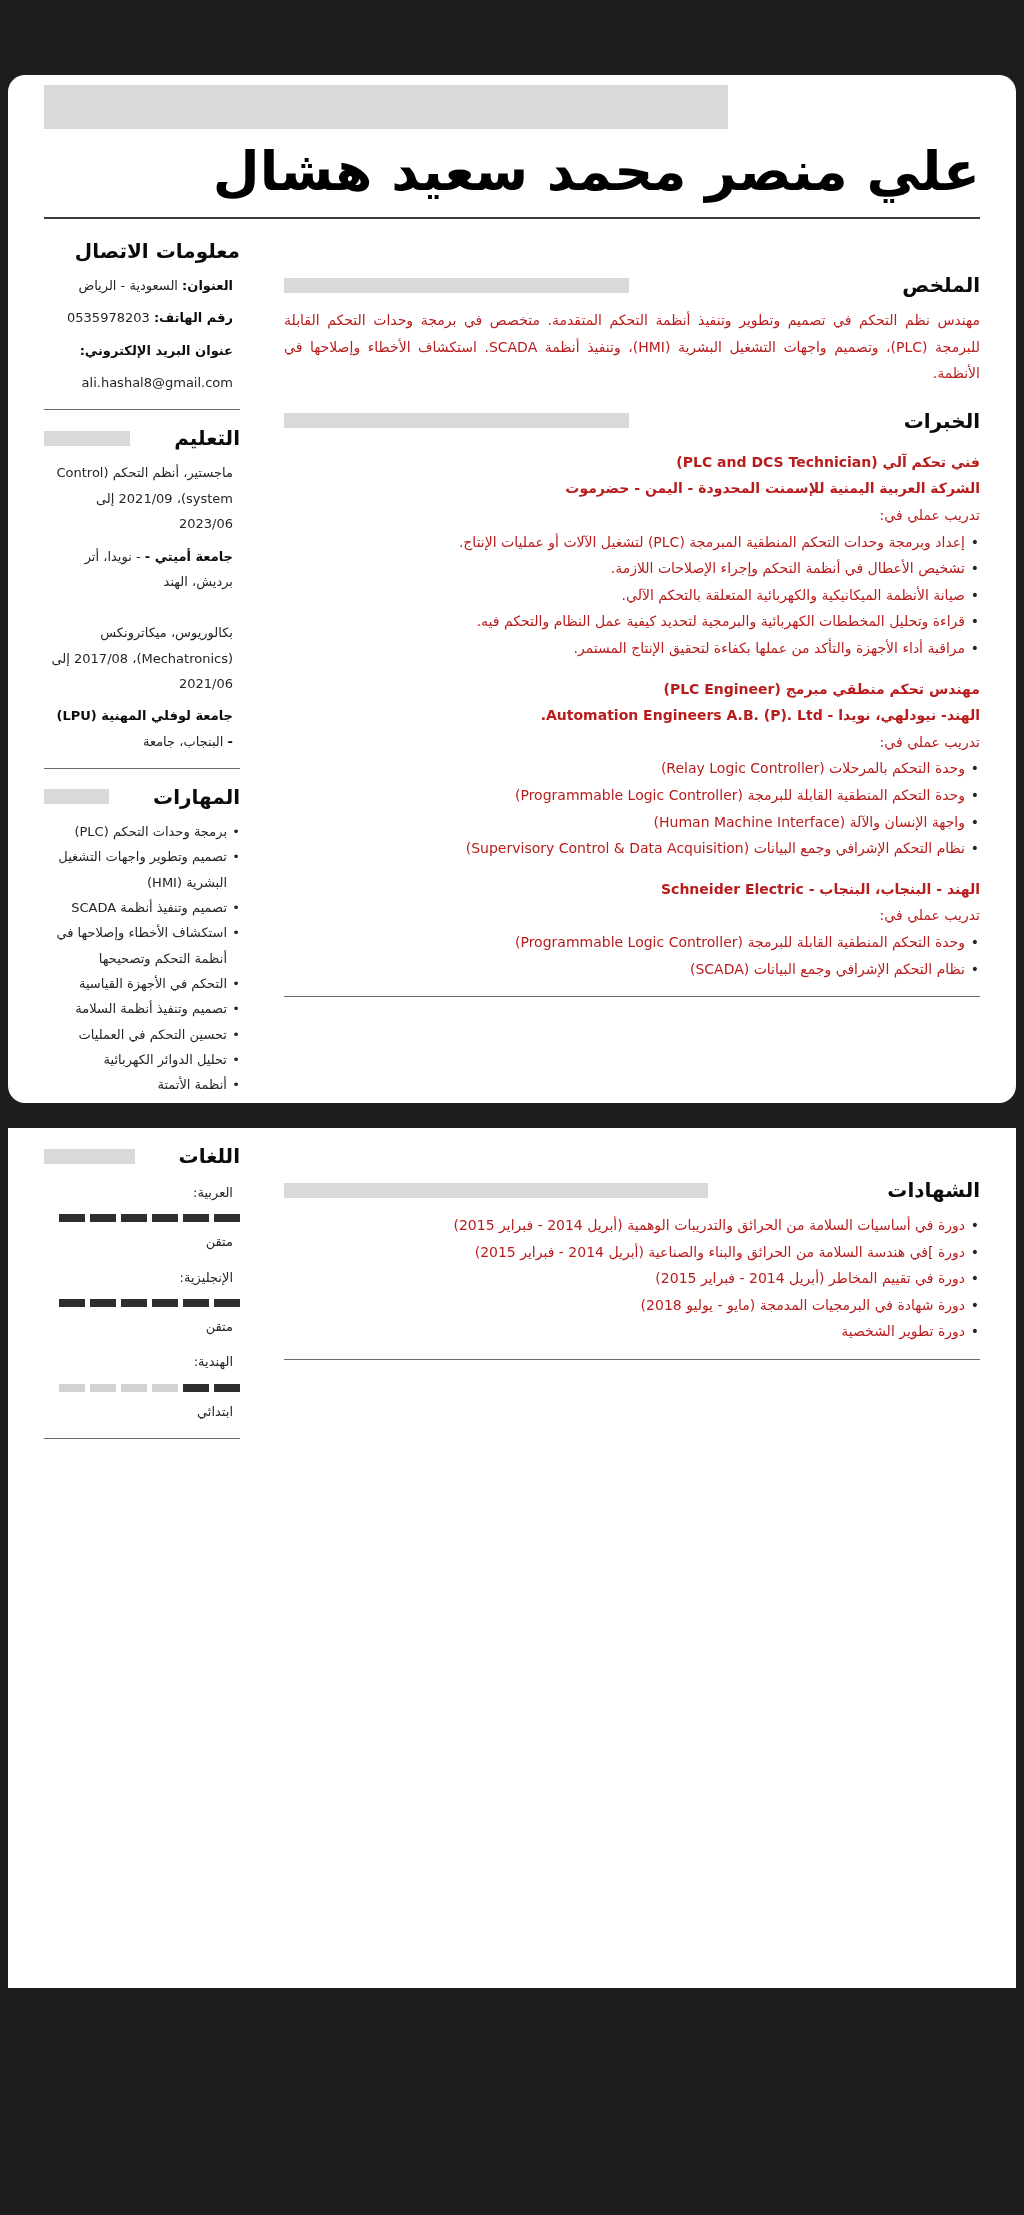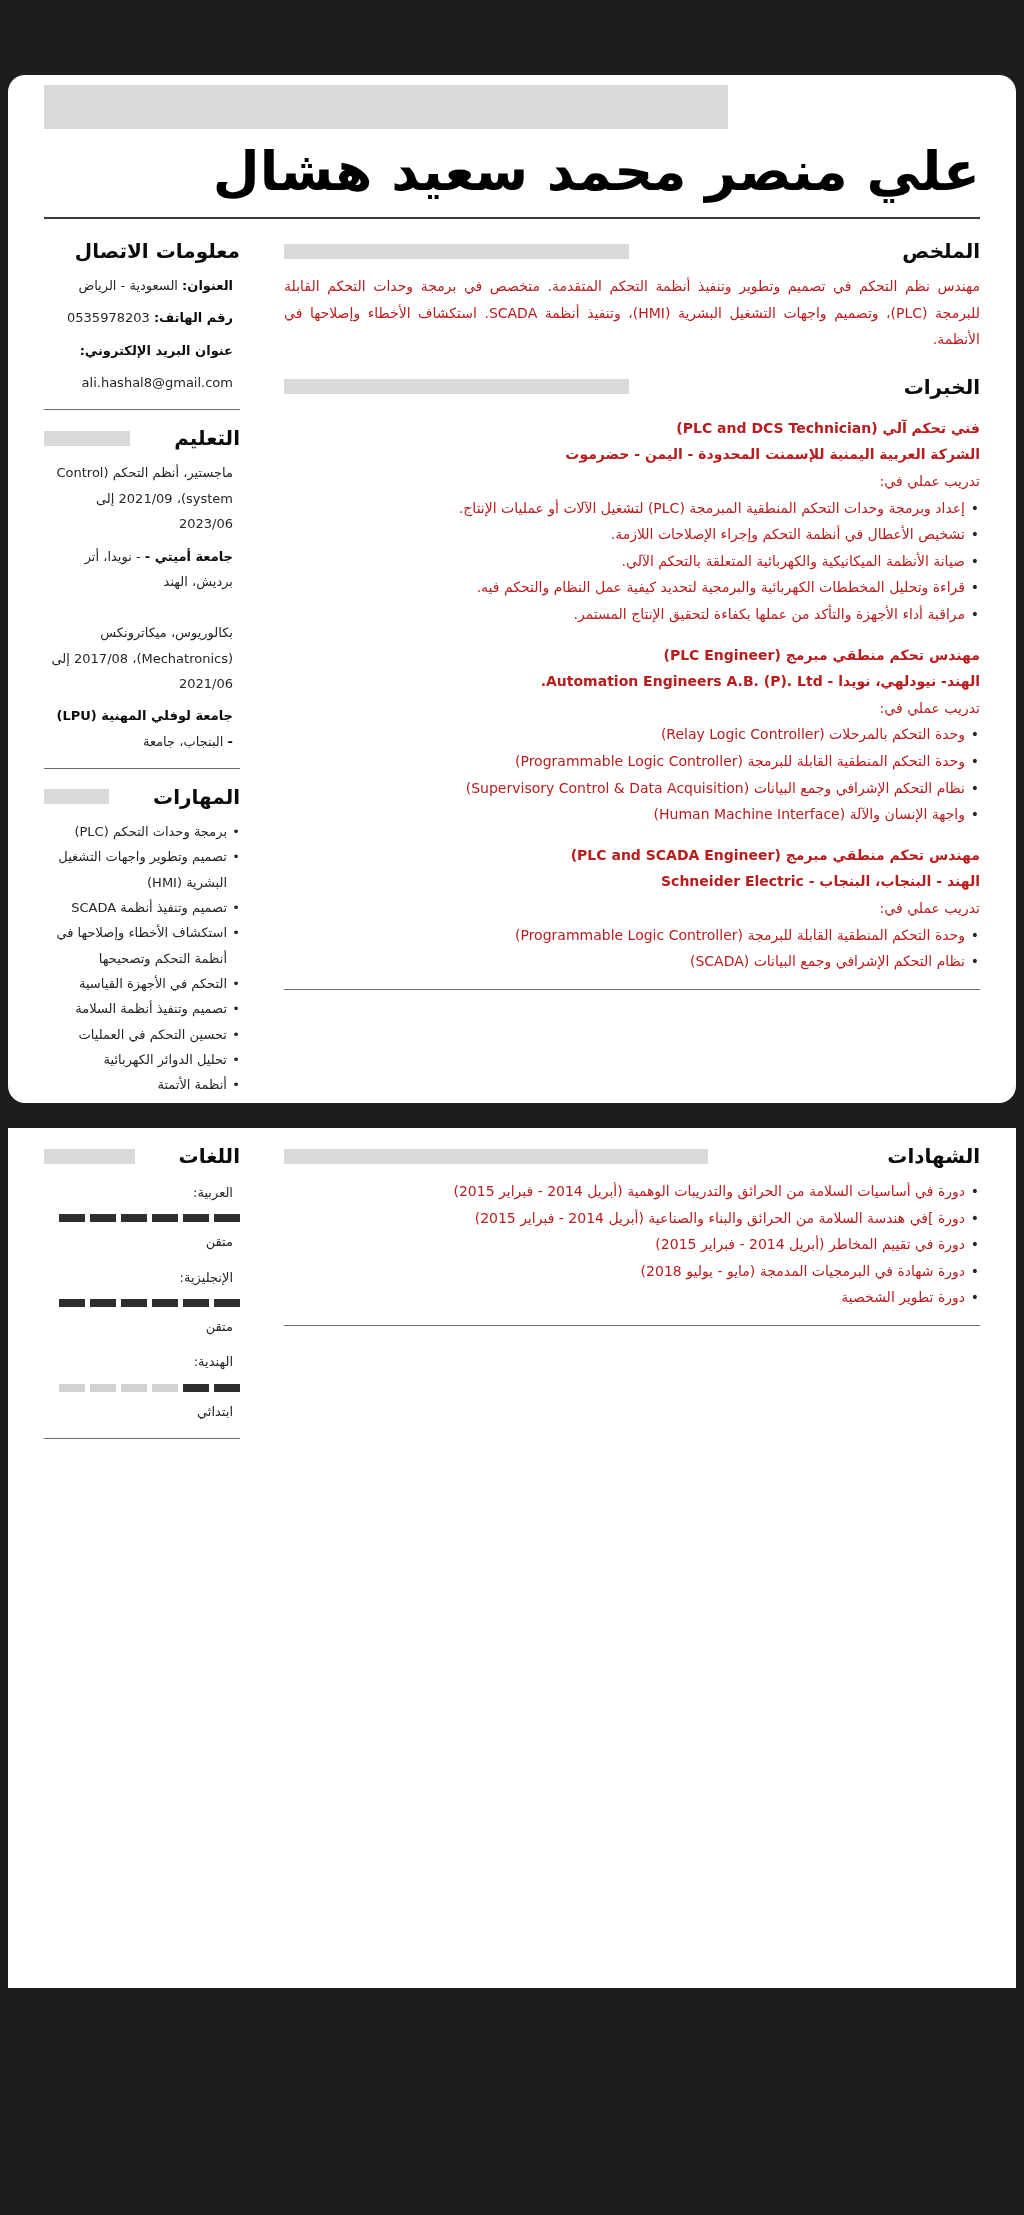--- a/index.html
+++ b/index.html
@@ -25,21 +25,21 @@
     width:684px;height:44px;background:#d9d9d9;
     margin:10px auto 0 0; 
   }
   h1.name{
     font-size:54px;font-weight:bold;color:#000;
     margin:12px 0 0;line-height:1.15;text-align:right;
   }
   hr.name-rule{border:none;border-top:2px solid #3a3a3a;margin:14px 0 0;}
 
   .columns{display:flex;gap:44px;margin-top:18px;align-items:flex-start;}
-  .col-main{flex:1;min-width:0;}
+  .col-main{flex:1;min-width:0;margin-top:34px;}
   .col-side{width:196px;flex:none;}
 
   .h-row{display:flex;align-items:center;justify-content:space-between;margin:0 0 8px;gap:32px;}
   .h-row h2{font-size:20px;font-weight:bold;color:#0b0b0b;margin:0;line-height:1.4;white-space:nowrap;}
   .h-bar{height:15px;background:#d9d9d9;}
   .h-bar.w-main{width:345px;}
   .h-bar.w-cert{width:424px;}
   .h-bar.w-side{flex:1;margin-inline-start:12px;}
 
   .col-main p, .col-main li{font-size:14px;line-height:1.9;color:#b91c1c;}
@@ -115,27 +115,26 @@
             </ul>
           </div>
 
           <div class="job">
             <p class="job-title">مهندس تحكم منطقي مبرمج (PLC Engineer)</p>
             <p class="job-company">الهند- نيودلهي، نويدا - Automation Engineers A.B. (P). Ltd.</p>
             <p class="job-intro">تدريب عملي في:</p>
             <ul class="blist">
               <li>وحدة التحكم بالمرحلات (Relay Logic Controller)</li>
               <li>وحدة التحكم المنطقية القابلة للبرمجة (Programmable Logic Controller)</li>
+              <li>واجهة الإنسان والآلة (Human Machine Interface)</li>
               <li>نظام التحكم الإشرافي وجمع البيانات (Supervisory Control &amp; Data Acquisition)</li>
-              <li>واجهة الإنسان والآلة (Human Machine Interface)</li>
             </ul>
           </div>
 
           <div class="job">
-            <p class="job-title">مهندس تحكم منطقي مبرمج (PLC and SCADA Engineer)</p>
             <p class="job-company">الهند - البنجاب، البنجاب - Schneider Electric</p>
             <p class="job-intro">تدريب عملي في:</p>
             <ul class="blist">
               <li>وحدة التحكم المنطقية القابلة للبرمجة (Programmable Logic Controller)</li>
               <li>نظام التحكم الإشرافي وجمع البيانات (SCADA)</li>
             </ul>
           </div>
 
           <hr class="block-sep">
         </section>

